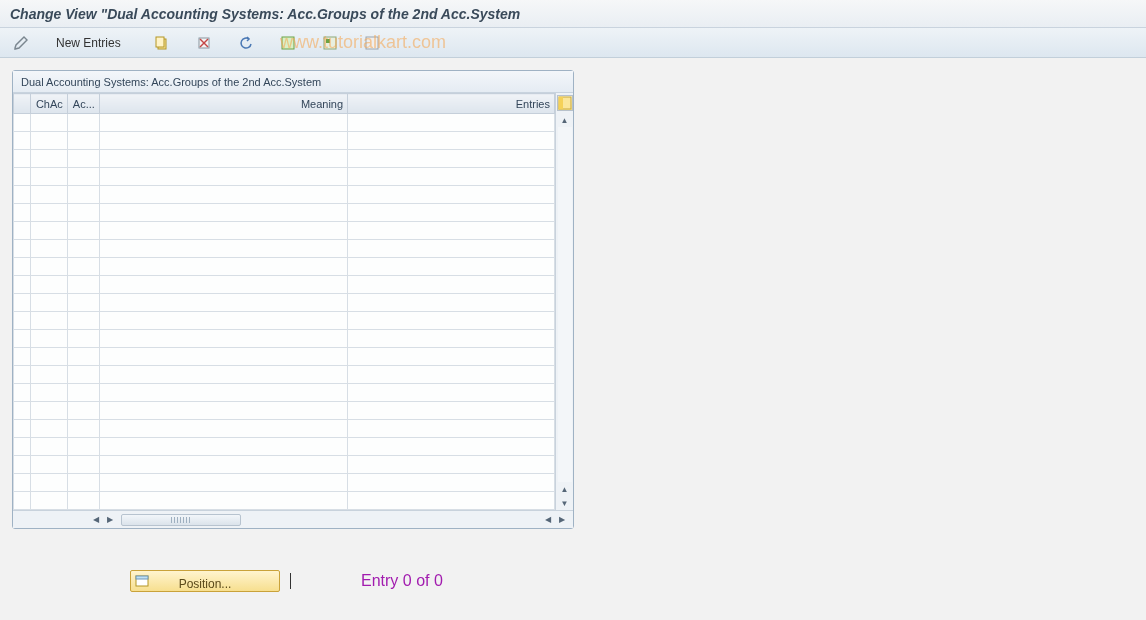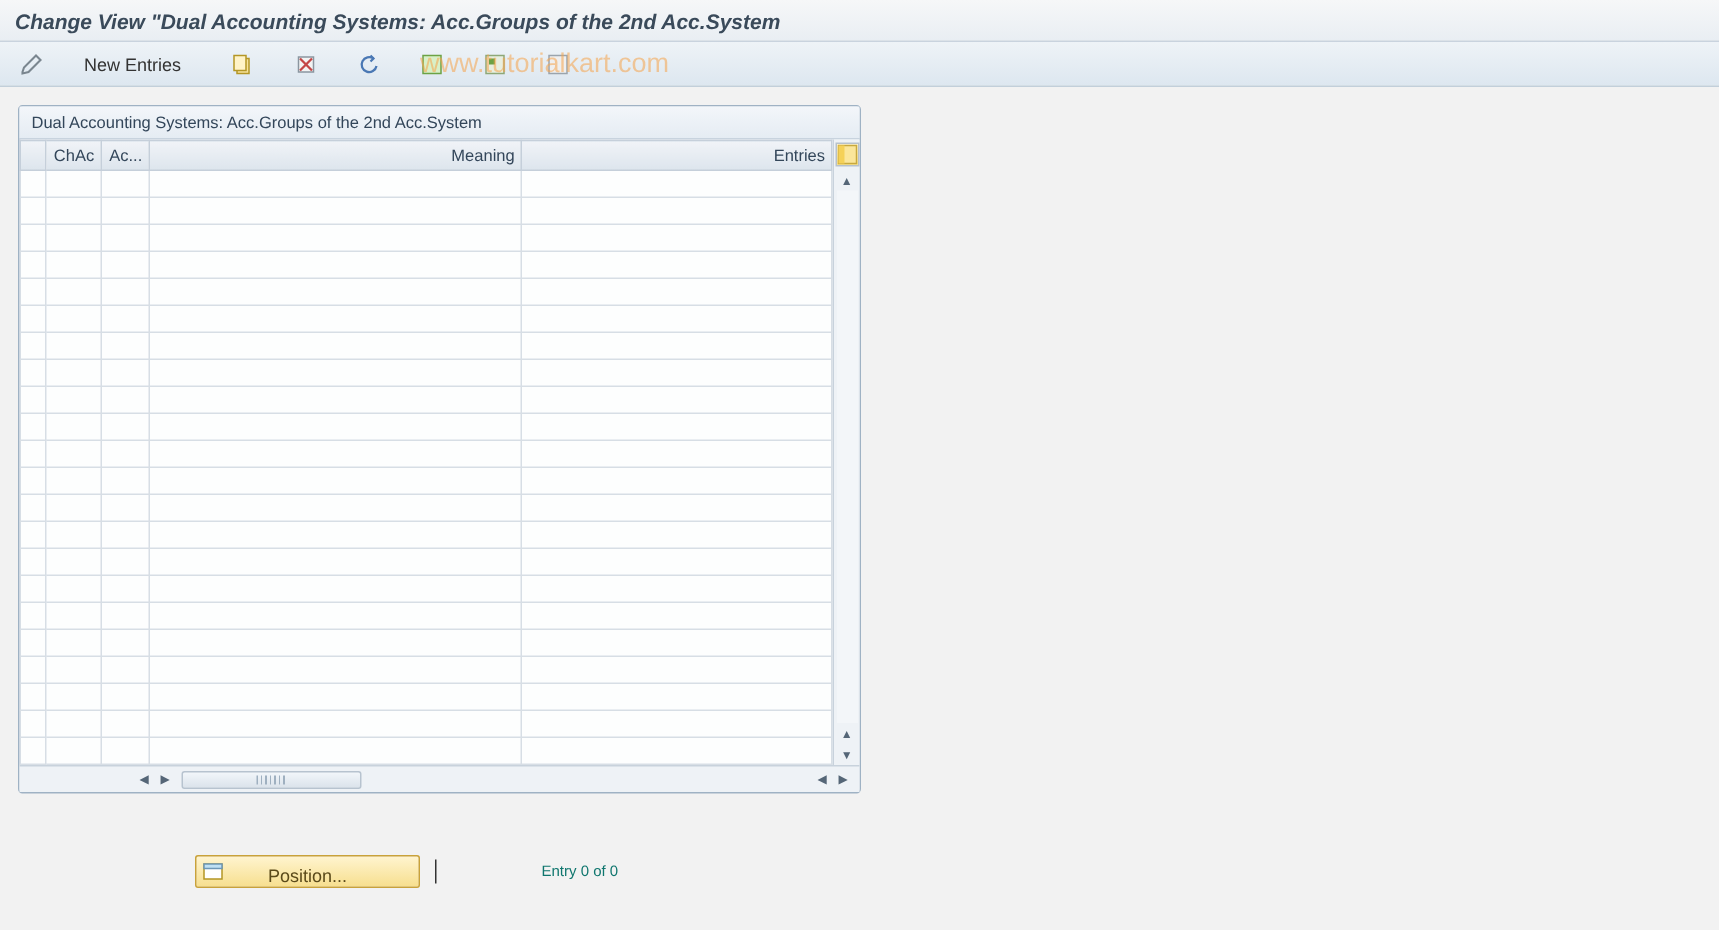--- a/index.html
+++ b/index.html
@@ -214,22 +214,22 @@
       width: 14px;
       height: 14px;
     }
     .caret {
       width: 1px;
       height: 16px;
       background: #333;
     }
     .entry-label {
       margin-left: 60px;
-      font-size: 10px;
-      color: #0f766e;
+      font-size: 16px;
+      color: #a21caf;
     }
     svg { display:block; }
   </style>
 </head>
 <body>
 
 <div class="title-bar">
   <span>Change View "Dual Accounting Systems: Acc.Groups of the 2nd Acc.System</span>
 </div>
 

